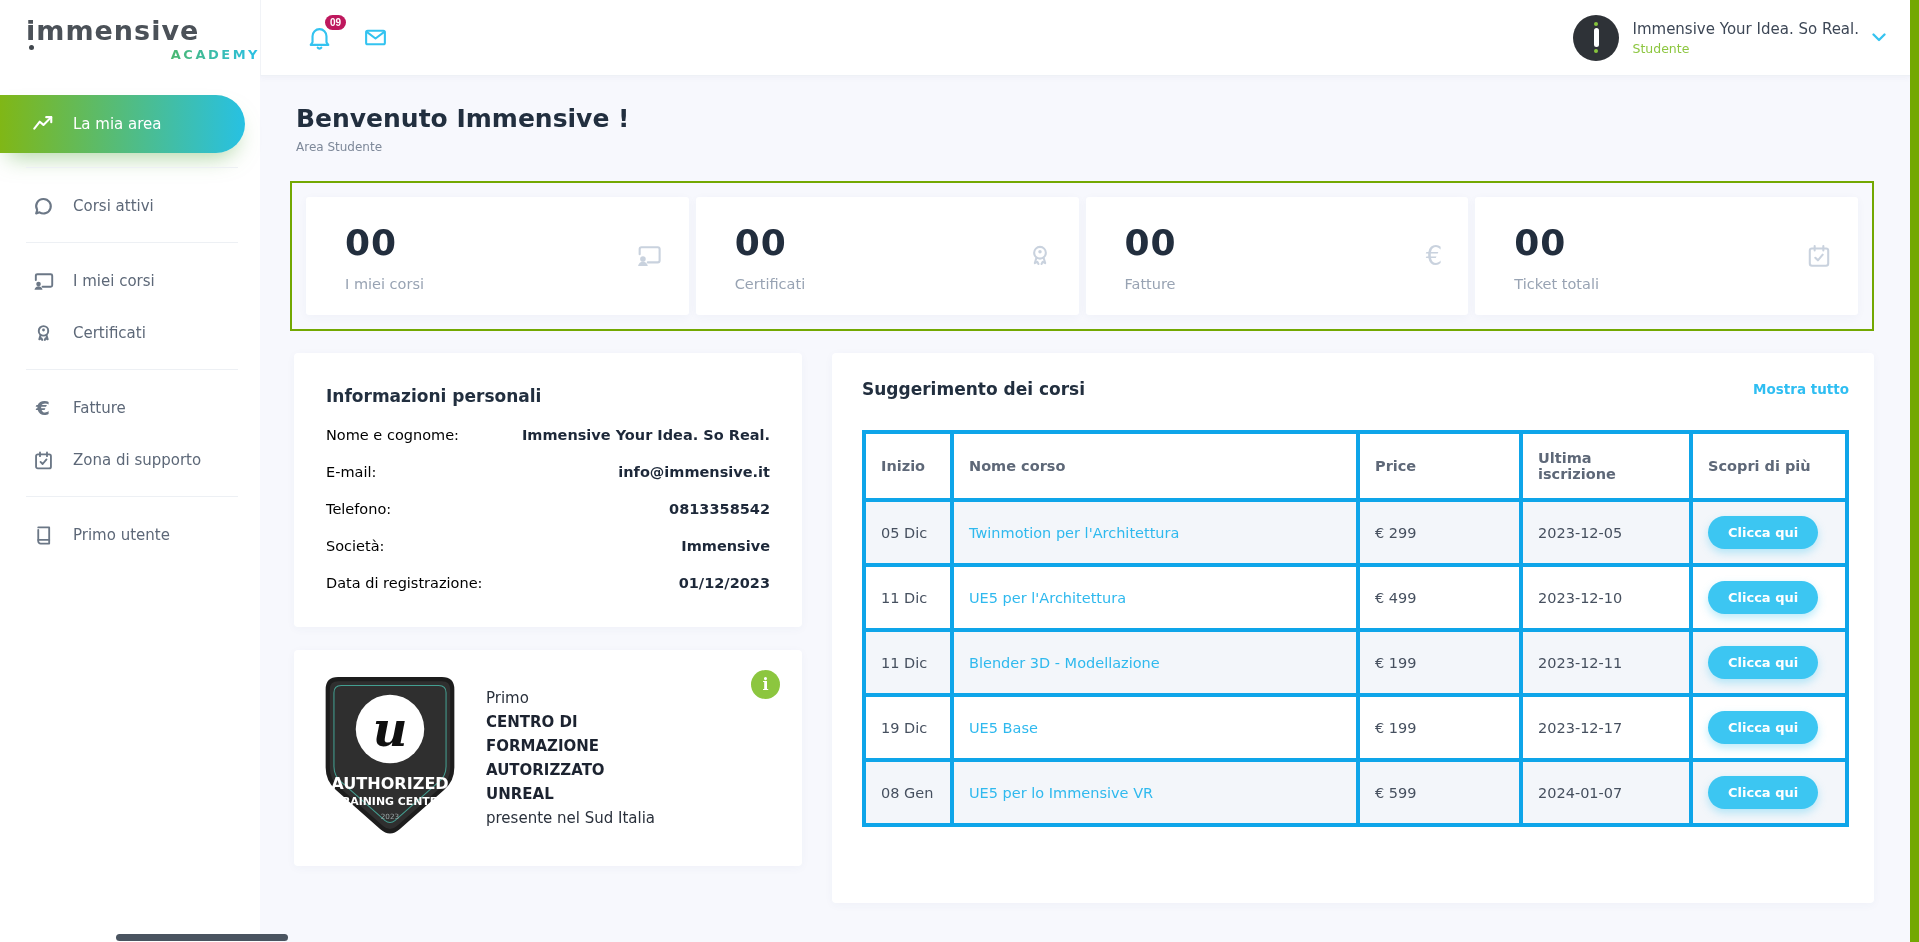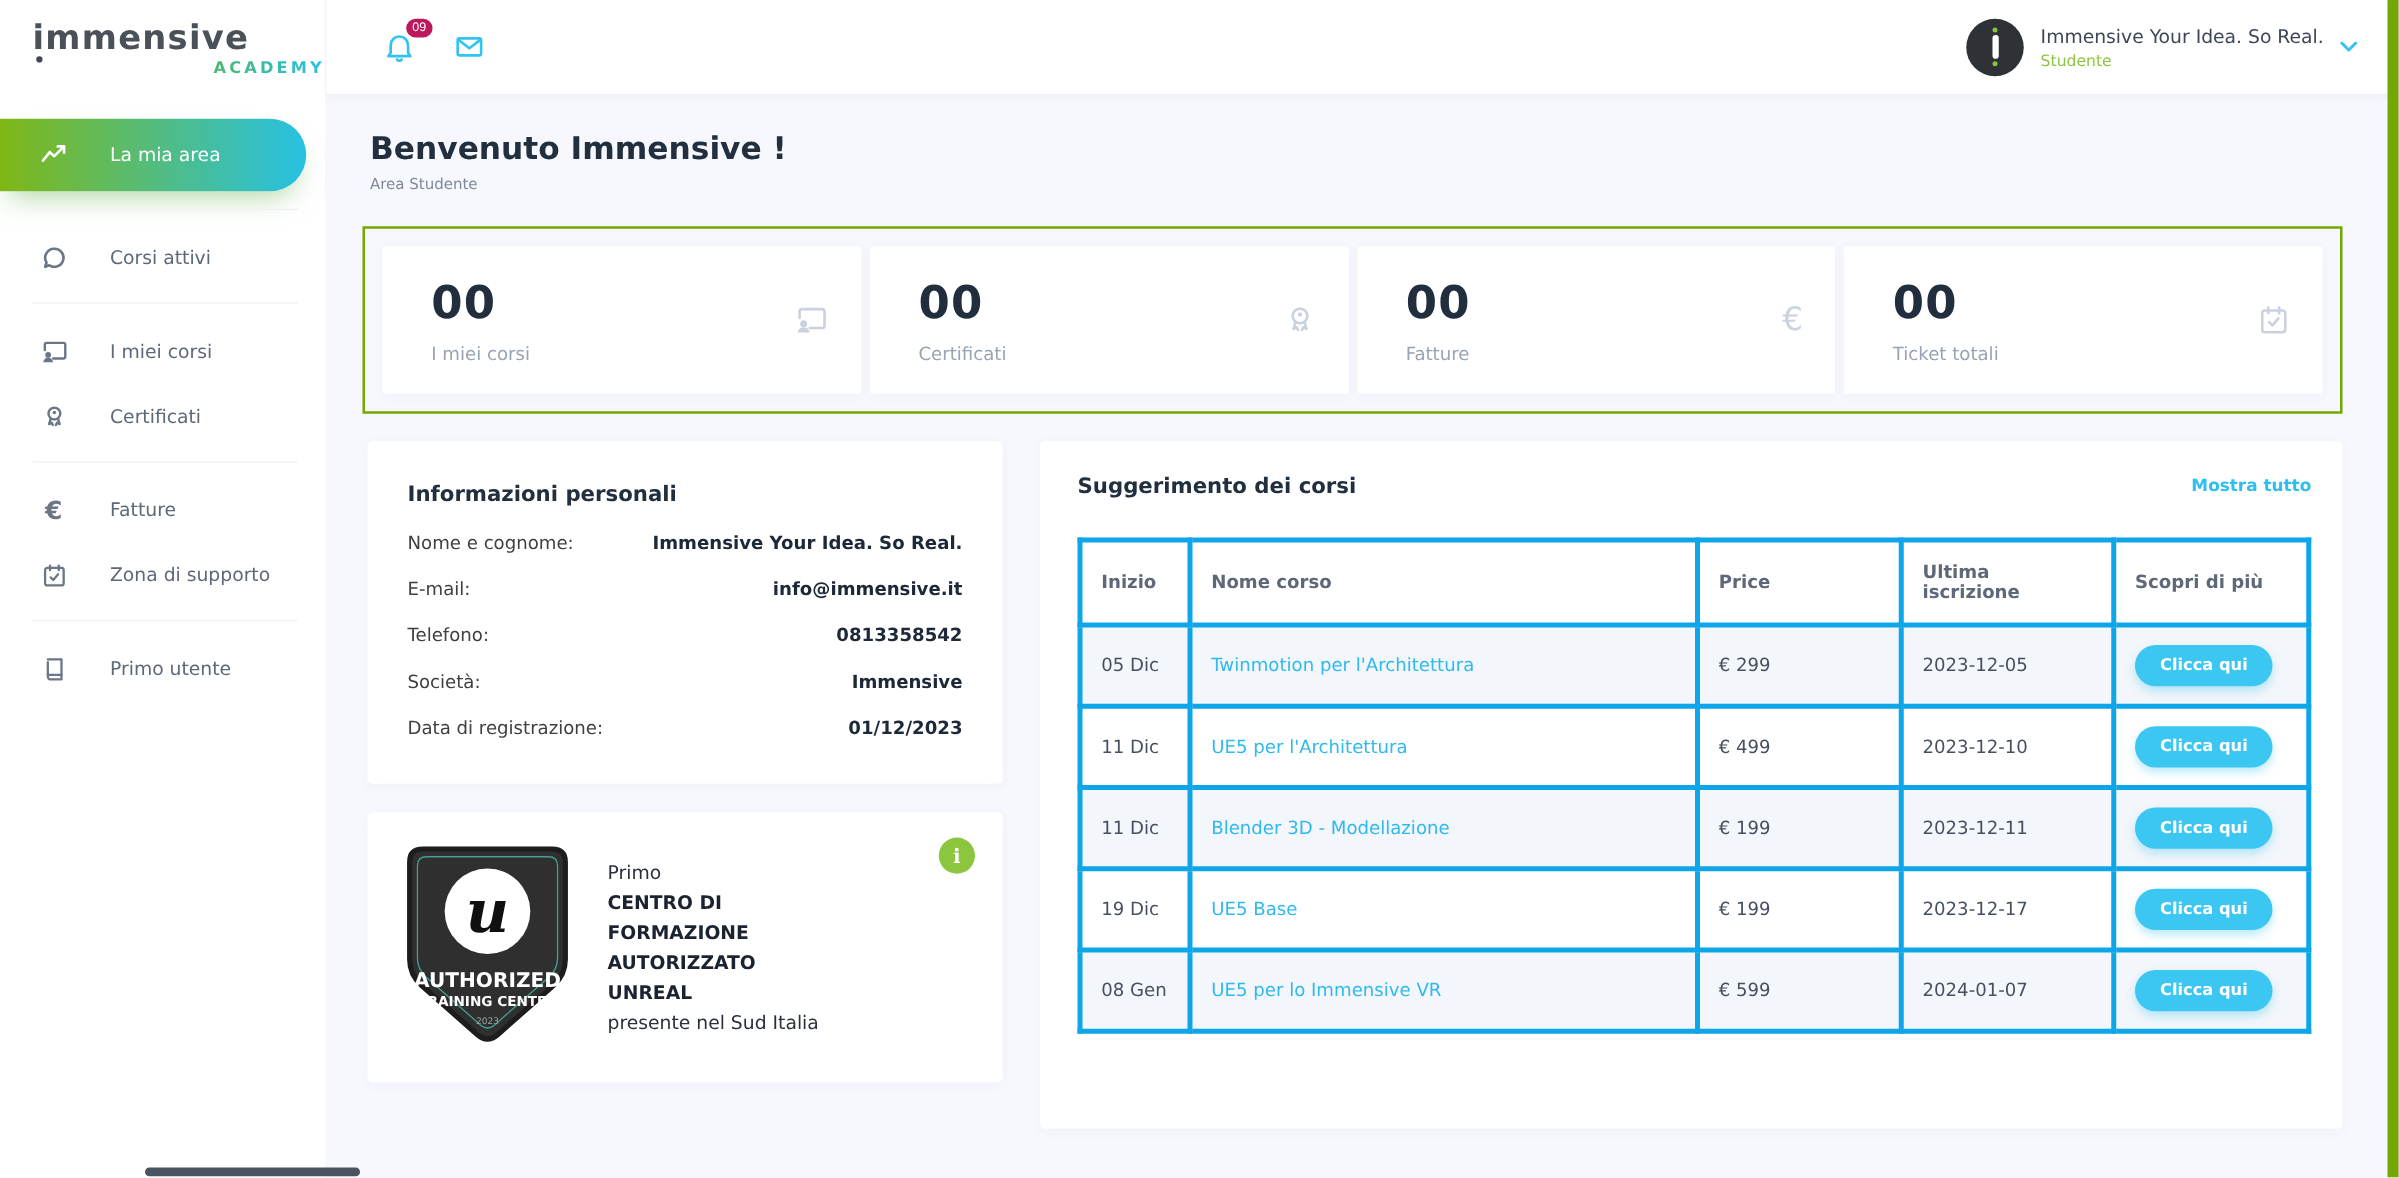--- a/index.html
+++ b/index.html
@@ -9,36 +9,36 @@
     background:#f7f8fd; color:#222f3f; position:relative;
   }
   
   .sidebar { position:absolute; left:0; top:0; width:260px; height:942px; background:#fff; z-index:3; }
   .logo { height:76px; padding:16px 0 0 26px; }
   .logo-word { font-size:27px; font-weight:bold; color:#4b5158; letter-spacing:1px; position:relative; display:inline-block; line-height:1.1; }
   .logo-word::after { content:""; position:absolute; left:3px; bottom:-4px; width:5px; height:5px; border-radius:50%; background:#41474d; }
   .logo-sub { display:block; text-align:right; font-size:13px; font-weight:bold; letter-spacing:2.5px;
     background:linear-gradient(90deg,#5fb32c 40%,#29c0e8); -webkit-background-clip:text; background-clip:text; color:transparent; margin-top:1px; }
   .nav { padding-top:19px; }
-  .nav-item { height:44px; display:flex; align-items:center; gap:33px; padding-left:31px; color:#5d6878; font-size:15px; cursor:pointer; margin-bottom:8px; }
+  .nav-item { height:44px; display:flex; align-items:center; gap:18px; padding-left:31px; color:#5d6878; font-size:15px; cursor:pointer; margin-bottom:8px; }
   .nav-item .nav-ic { width:24px; display:flex; justify-content:center; color:#6b7786; }
   .nav-item.active { height:58px; width:245px; padding-left:31px; margin-bottom:0;
     background:linear-gradient(90deg,#80b716,#27c1e3); border-radius:0 30px 30px 0; color:#fff;
     box-shadow:0 12px 22px -8px rgba(110,180,90,.55); }
   .nav-item.active .nav-ic { color:#fff; }
   .nav-div { height:1px; background:#edf0f4; margin:14px 22px 16px 26px; }
   .euro-glyph { font-size:20px; font-weight:bold; line-height:1; }
   
   .topbar { position:absolute; left:260px; top:0; right:9px; height:76px; background:#fff;
     border-bottom:1px solid #eef1f6; border-left:1px solid #f1f3f7; z-index:2;
     display:flex; align-items:center; justify-content:space-between; padding:0 24px 0 45px;
     box-shadow:0 2px 6px rgba(90,100,130,.05); }
   .tb-left { display:flex; align-items:center; gap:30px; }
   .icon-btn { position:relative; background:none; border:none; cursor:pointer; display:flex; }
-  .badge { position:absolute; top:-9px; right:-13px; background:#be185d; color:#fff; font-size:10px; font-weight:normal;
+  .badge { position:absolute; top:-9px; right:-13px; background:#be185d; color:#fff; font-size:10px; font-weight:bold;
     padding:3px 5px 2px; border-radius:9px; line-height:1; }
   .tb-right { display:flex; align-items:center; gap:13px; cursor:pointer; }
   .avatar { width:46px; height:46px; border-radius:50%; background:#2e3237; display:flex; align-items:center; justify-content:center; flex-direction:column; gap:2px; }
   .avatar .dot { width:4px; height:4px; border-radius:50%; background:#86c43d; }
   .avatar .stem { width:5px; height:19px; border-radius:3px; background:#fff; }
   .user-name { font-size:15px; color:#3d4756; }
   .user-role { font-size:12.5px; color:#8cc63f; margin-top:3px; }
   
   .main { position:absolute; left:260px; top:76px; right:9px; bottom:0; overflow:hidden; }
   .page-head { padding:28px 0 0 36px; }
@@ -52,21 +52,21 @@
   .stat-ic { position:absolute; right:26px; top:50%; transform:translateY(-50%); color:#c9d2de; display:flex; }
   .cols { display:flex; gap:30px; margin:22px 36px 0 34px; align-items:flex-start; }
   .col-left { width:508px; flex:none; }
   .col-right { flex:1; }
   .card { background:#fff; border-radius:4px; box-shadow:0 2px 10px rgba(60,80,140,.04); }
   
   .info-card { padding:33px 32px 36px; }
   .card-title { font-size:17px; font-weight:bold; color:#222f3f; }
   .info-row { display:flex; justify-content:space-between; align-items:baseline; margin-top:21px; }
   .info-row:first-of-type { margin-top:30px; }
-  .info-label { font-size:14.5px; color:#404040; }
+  .info-label { font-size:14.5px; color:#000000; }
   .info-value { font-size:14.5px; font-weight:bold; color:#1d2839; text-align:right; }
   
   .unreal-card { margin-top:23px; padding:24px 26px 28px; display:flex; gap:26px; position:relative; min-height:200px; }
   .unreal-text { margin-top:12px; font-size:15px; line-height:24px; color:#2a313c; }
   .unreal-text .b { font-weight:bold; color:#1c2330; }
   .info-ic { position:absolute; top:20px; right:22px; width:29px; height:29px; border-radius:50%; background:#8cc63f;
     color:#fff; font-family:"DejaVu Serif",serif; font-weight:bold; font-size:16px;
     display:flex; align-items:center; justify-content:center; cursor:pointer; }
   
   .table-card { padding:26px 25px 40px 30px; min-height:550px; }

